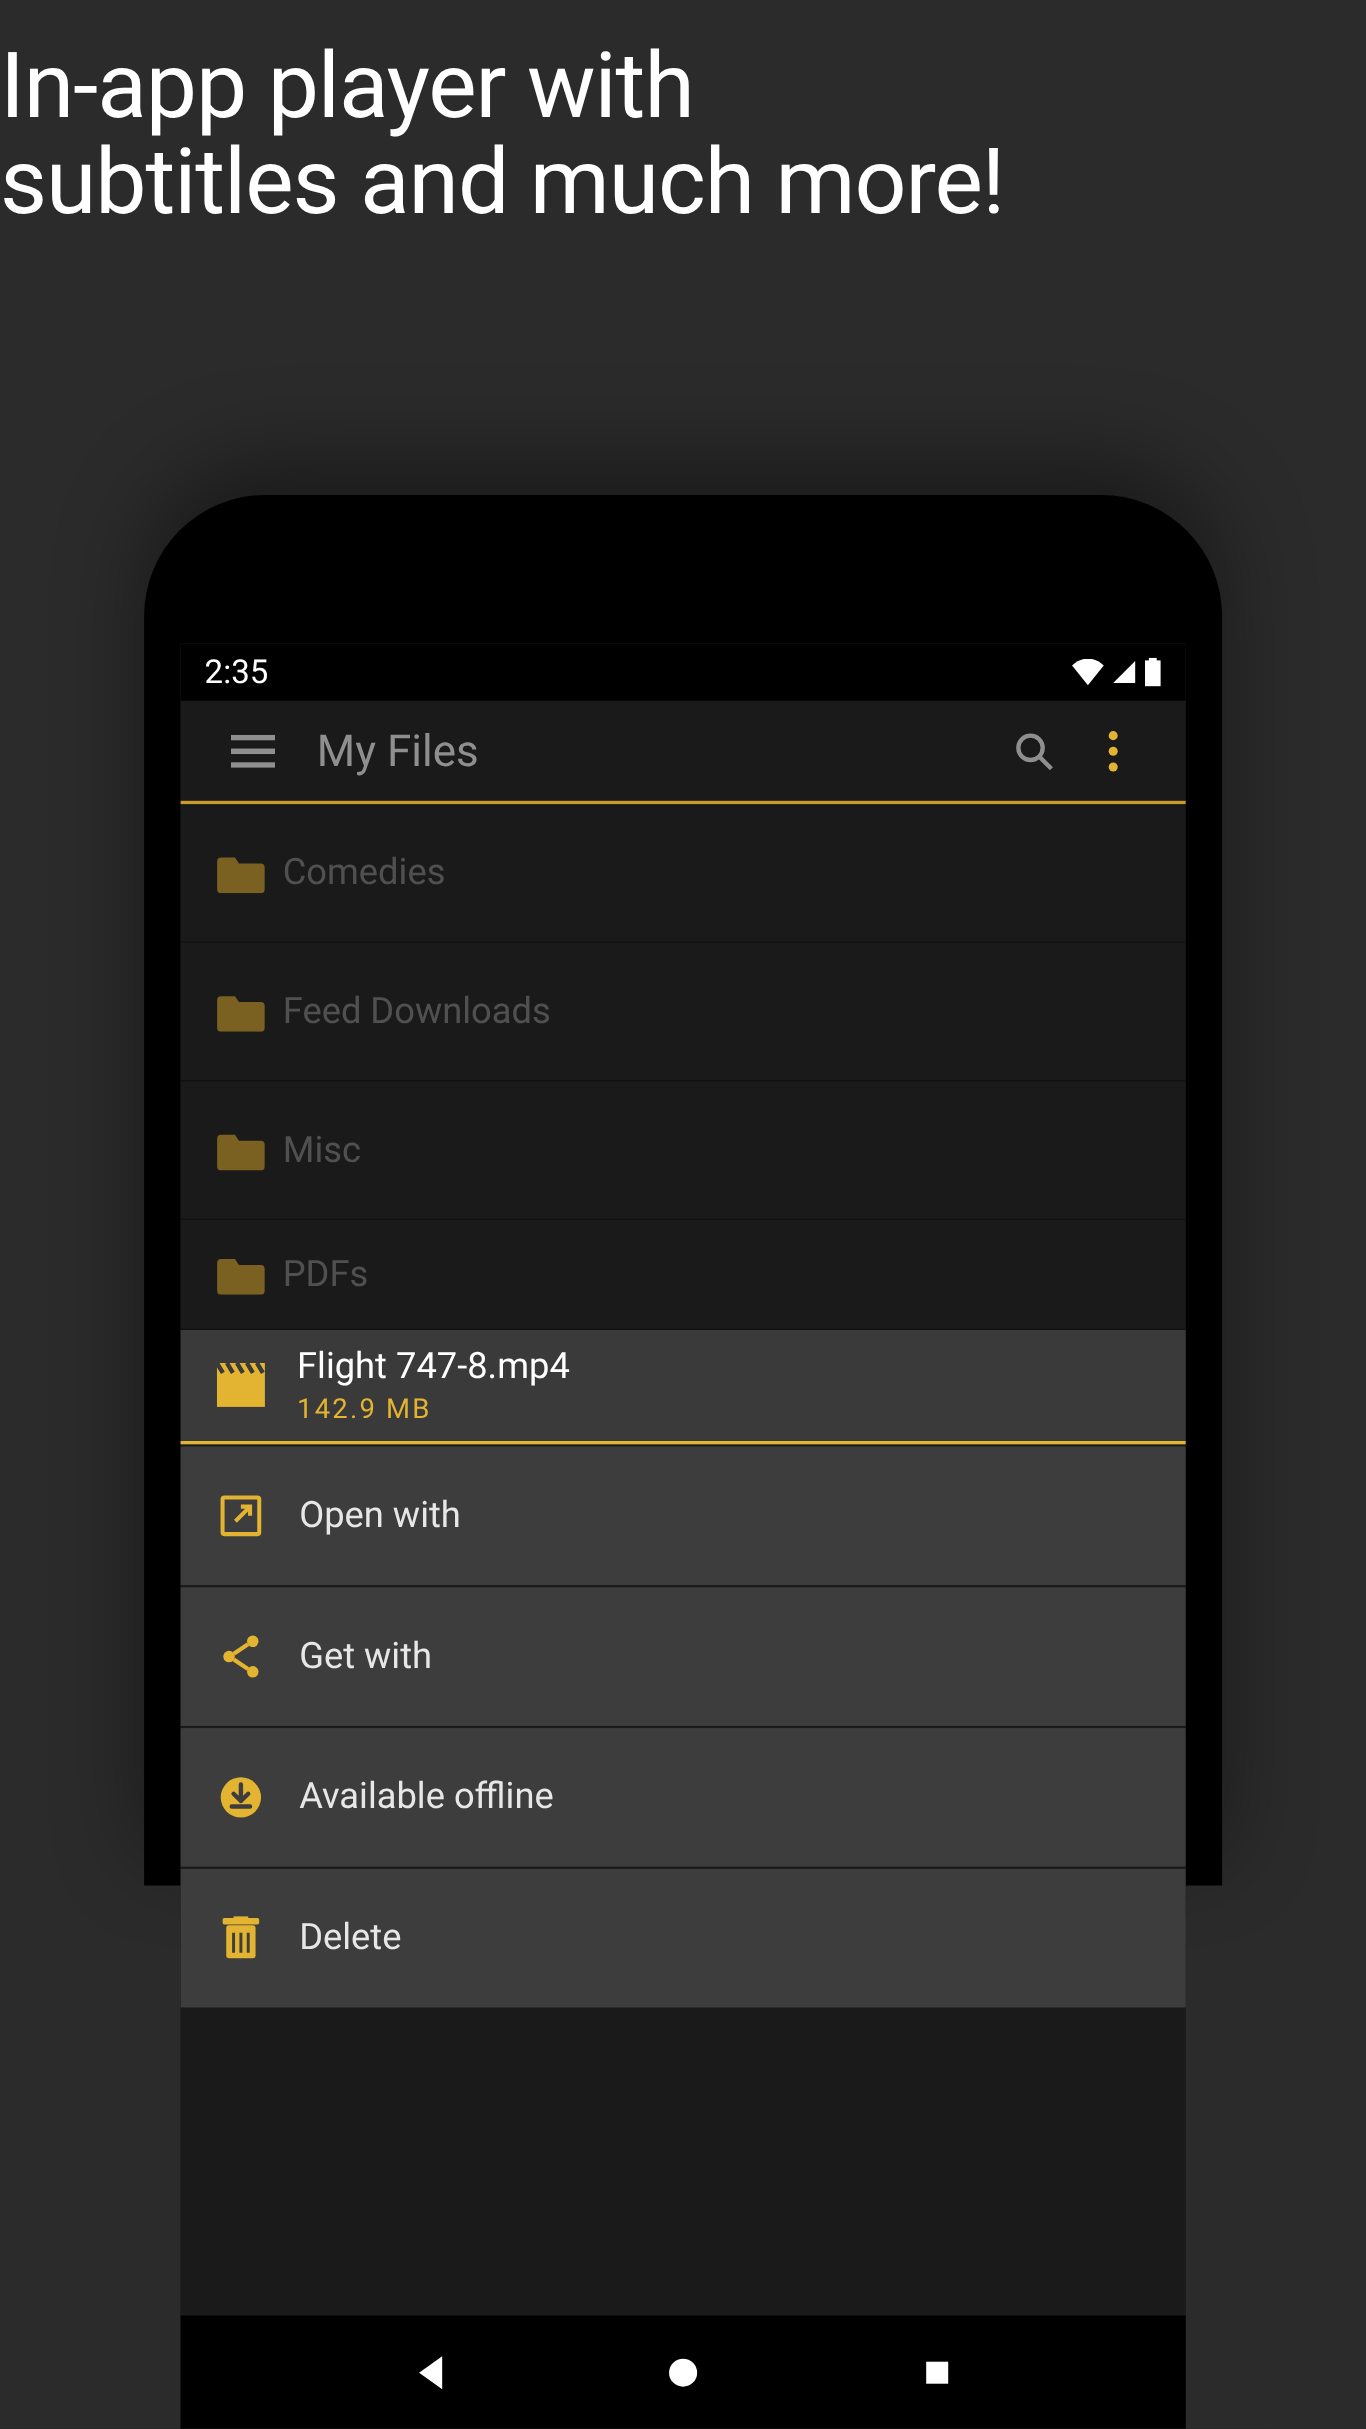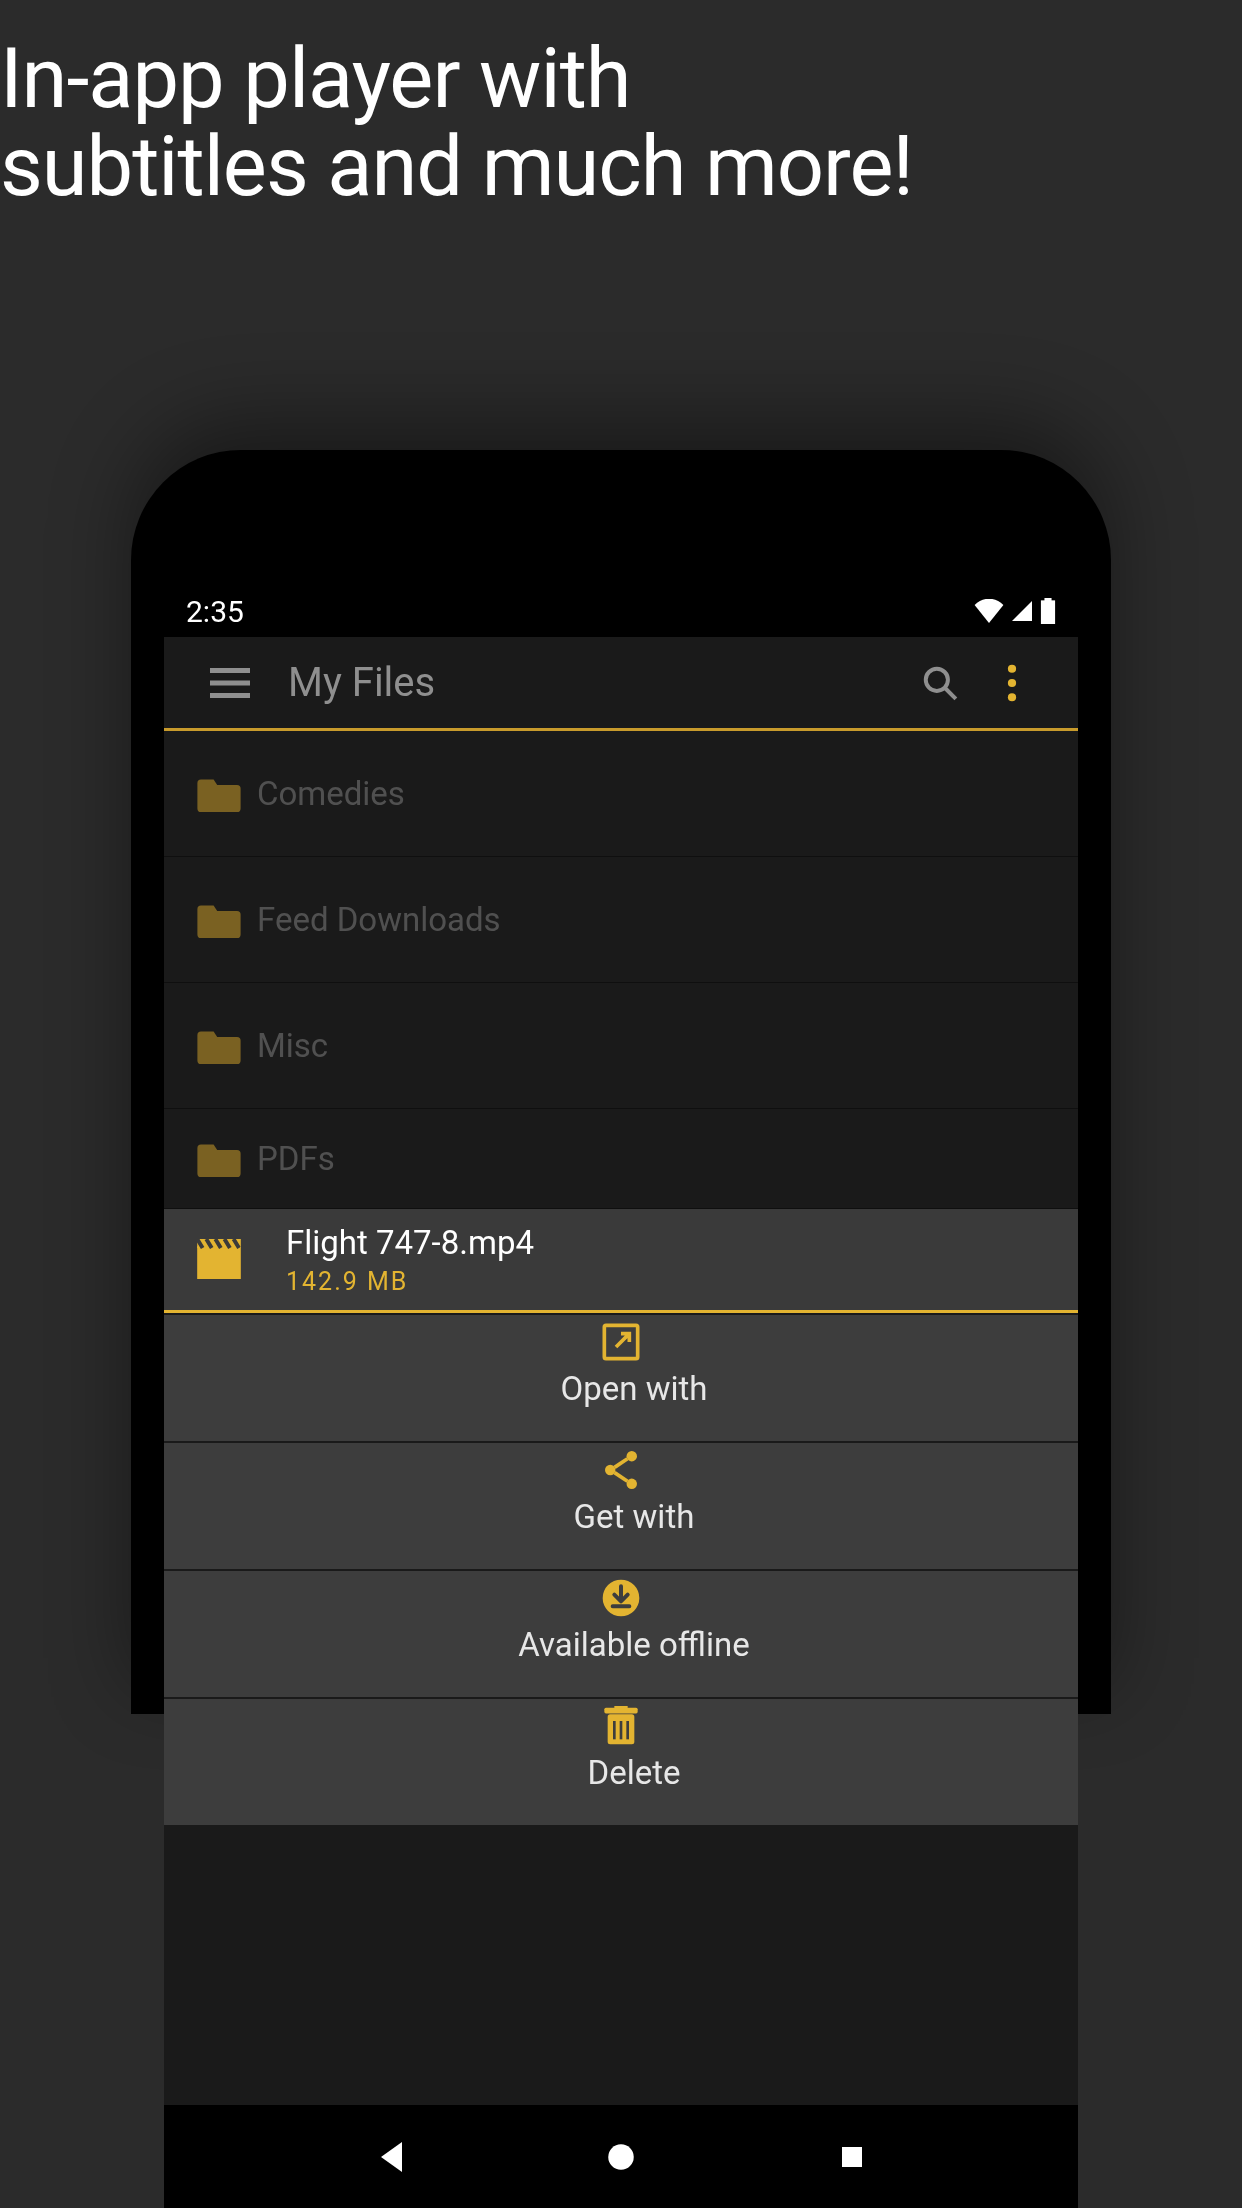--- a/index.html
+++ b/index.html
@@ -90,39 +90,37 @@
   text-align: right;
 }
 
 
 .file-row {
   background: #3a3a3a;
   padding: 14px 28px 14px 28px;
   display: flex;
   align-items: center;
   border-bottom: 3px solid #e3b431;
-  gap: 16px;
 }
 .file-row .ficon {
   width: 54px; height: 54px;
   display:flex; align-items:center; justify-content:center;
 }
 .file-texts { margin-left: 24px; display:flex; flex-direction:column; }
 .file-name { color: #ffffff; font-size: 33px; line-height: 1.2; }
 .file-size { color: #e3b431; font-size: 25px; letter-spacing: 2px; margin-top: 4px; }
 
 
 .ctx-row {
   height: 126px;
   background: #3d3d3d;
   margin-top: 2px;
   padding: 0 28px;
   display: flex;
   align-items: center;
-  flex-direction: column;
 }
 .ctx-row:first-of-type { margin-top: 0; }
 .ctx-row .cicon {
   width: 54px; height: 54px;
   display:flex; align-items:center; justify-content:center;
 }
 .ctx-row .clabel {
   color: #e7e7e7;
   font-size: 33px;
   margin-left: 26px;

